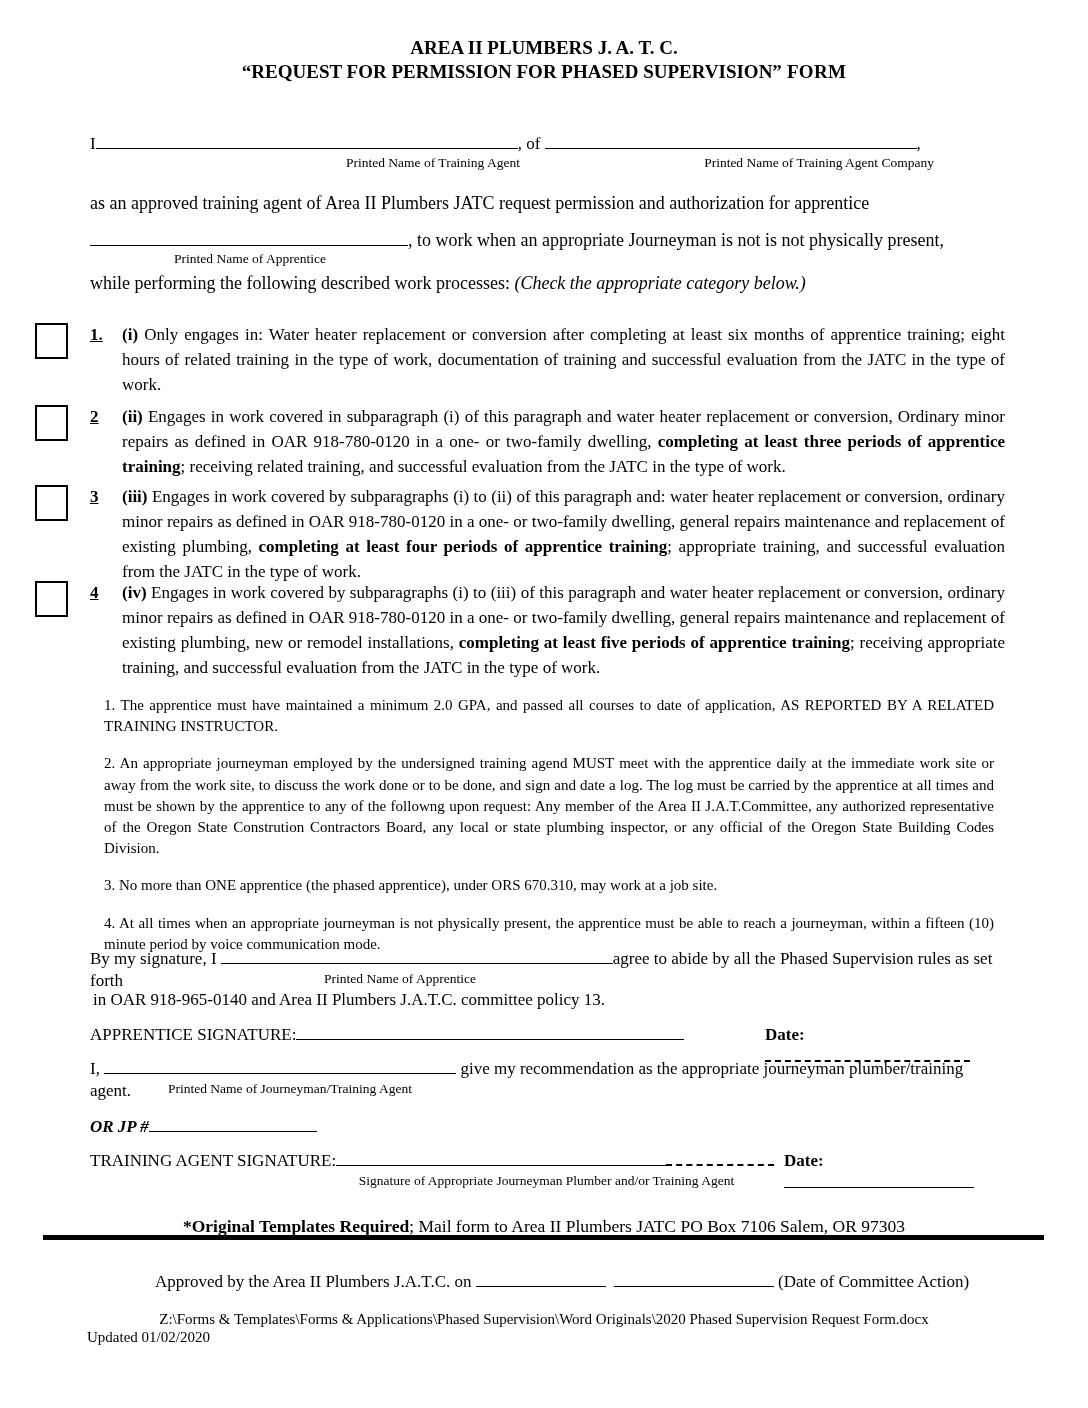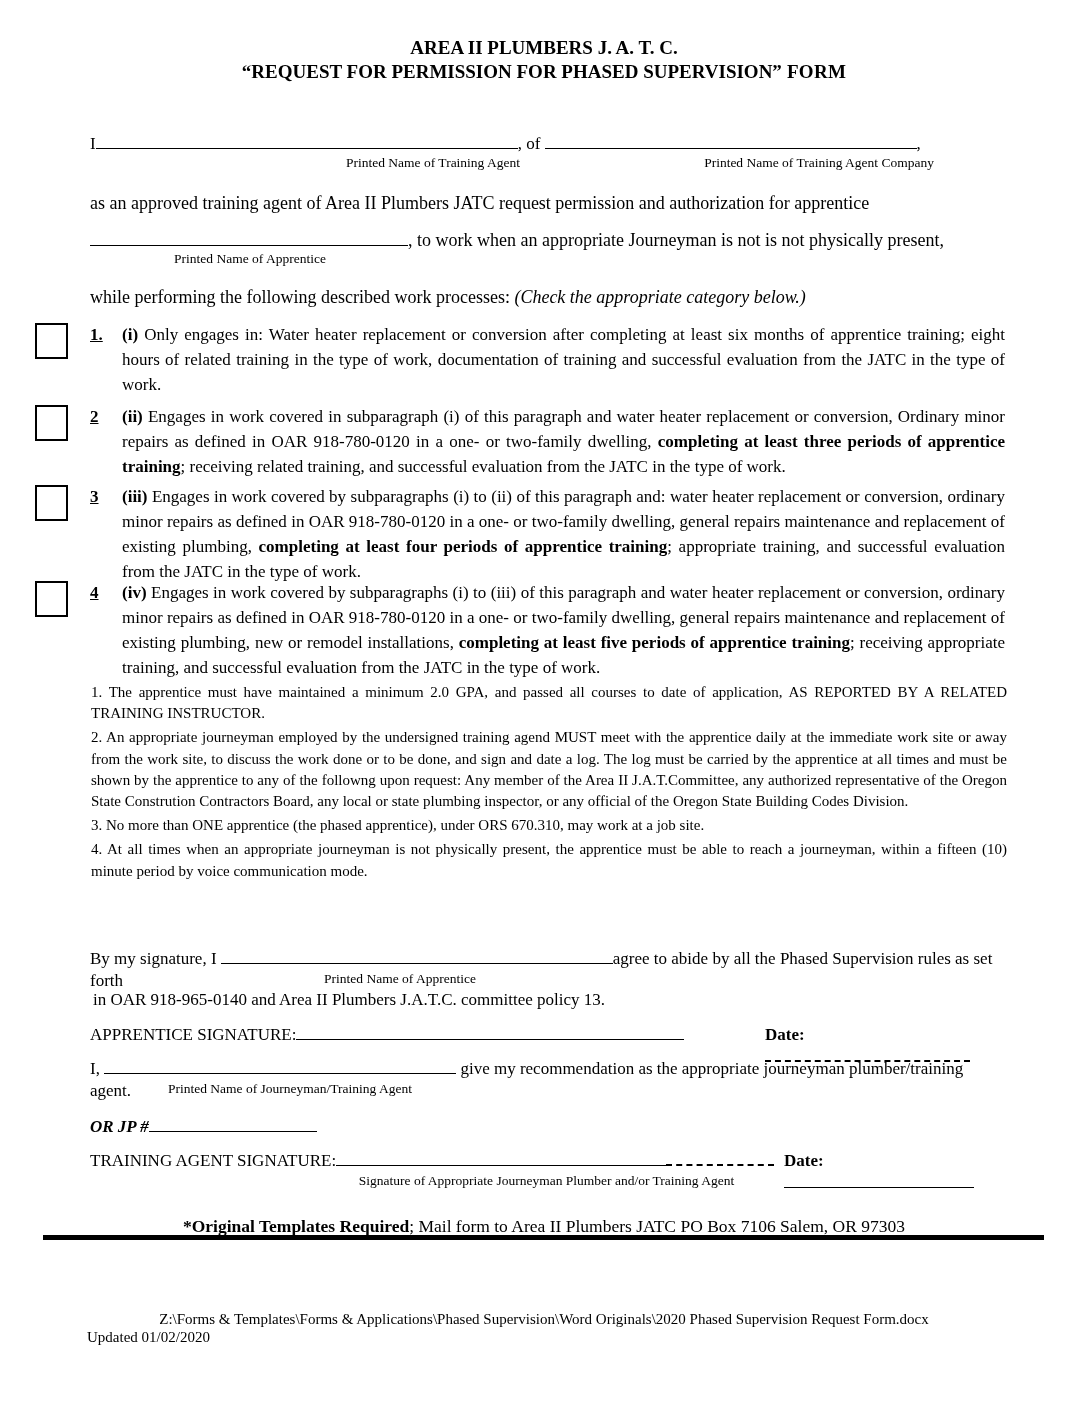--- a/index.html
+++ b/index.html
@@ -42,21 +42,21 @@
     width:29px; height:32px; border:2px solid #000; background:#fff;
     flex:0 0 auto; margin-top:1px;
   }
   .item .num {
     flex:0 0 auto; margin-left:22px; width:28px;
     font-weight:bold; text-decoration:underline; font-size:17px; line-height:25px;
   }
   .item .itext { flex:1 1 auto; margin-left:4px; font-size:17px; line-height:25px; }
 
   .notes { left:88px; right:78px; font-size:15px; line-height:21.2px; }
-  .notes p { margin:3px; }
+  .notes p { margin:16px; }
 
   .sig { font-size:17px; line-height:22px; }
 
   .thick-rule { left:43px; width:1001px; height:5px; background:#000; }
 
   .footer-small { font-size:15px; line-height:18px; }
 </style>
 </head>
 <body>
 
@@ -75,21 +75,21 @@
     <span class="lab" style="margin-left:42px; width:372px;">Printed Name of Training Agent Company</span>
   </div>
 
   <div class="abs para" style="top:191px;">as an approved training agent of Area II Plumbers JATC request permission and authorization for apprentice</div>
 
   <div class="abs para" style="top:228px;">
     <span class="blank" style="width:318px;"></span><span>, to work when an appropriate Journeyman is not is not physically present,</span>
   </div>
   <div class="abs sublabel" style="top:251px; left:120px; width:260px; text-align:center;">Printed Name of Apprentice</div>
 
-  <div class="abs para" style="top:285px;">
+  <div class="abs para" style="top:271px;">
     <span>while performing the following described work processes:  </span><span class="italic">(Check the appropriate category below.)</span>
   </div>
 
   <div class="abs item" style="top:322px;">
     <span class="checkbox"></span>
     <span class="num">1.</span>
     <span class="itext justify"><b>(i)</b><span> Only engages in: Water heater replacement or conversion after completing at least six months of apprentice training; eight hours of related training in the type of work, documentation of training and successful evaluation from the JATC in the type of work.</span><b></b><span></span></span>
   </div>
 
   <div class="abs item" style="top:404px;">
@@ -141,17 +141,20 @@
     <span>TRAINING AGENT SIGNATURE:</span><span class="blank" style="width:330px;"></span><span class="blank dashed" style="width:108px;"></span>
     <span class="abs" style="left:694px; top:0;"><b>Date:</b> <span class="blank" style="width:190px;"></span></span>
   </div>
   <div class="abs sublabel" style="top:1173px; left:90px; right:85px; text-align:center;">Signature of Appropriate Journeyman Plumber and/or Training Agent</div>
 
   <div class="abs center" style="top:1216px; left:0; right:0; font-size:17.5px;">
     <b>*Original Templates Required</b><span>; Mail form to  Area II Plumbers JATC   PO Box 7106   Salem, OR 97303</span>
   </div>
   <div class="abs thick-rule" style="top:1235px;"></div>
 
+  <div class="abs sig" style="top:1271px; left:155px;">
+    <span>Approved by the Area II Plumbers J.A.T.C. on </span><span class="blank" style="width:130px;"></span><span style="display:inline-block;width:8px;"></span><span class="blank" style="width:160px;"></span><span> (Date of Committee Action)</span>
+  </div>
 
   <div class="abs center footer-small" style="top:1310px; left:0; right:0;">Z:\Forms &amp; Templates\Forms &amp; Applications\Phased Supervision\Word Originals\2020 Phased Supervision Request Form.docx</div>
   <div class="abs footer-small" style="top:1328px; left:87px;">Updated 01/02/2020</div>
 
 </div>
 
 </body></html>

